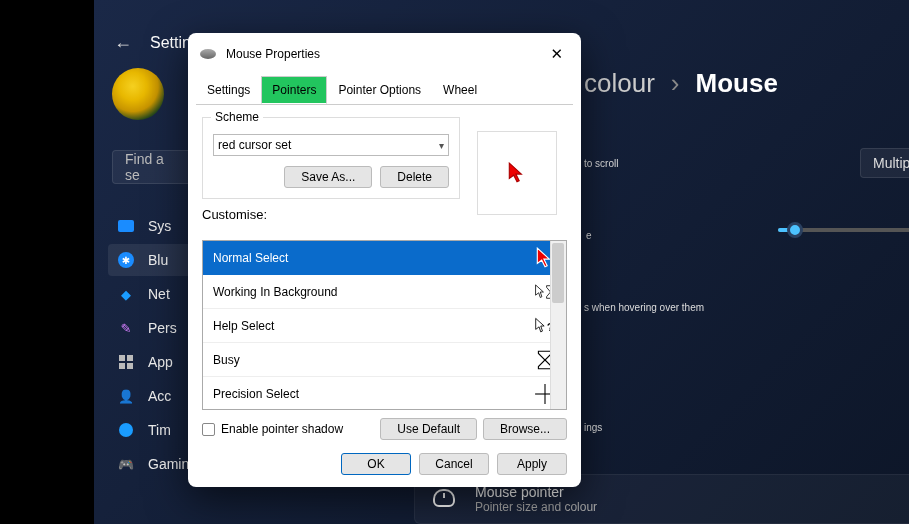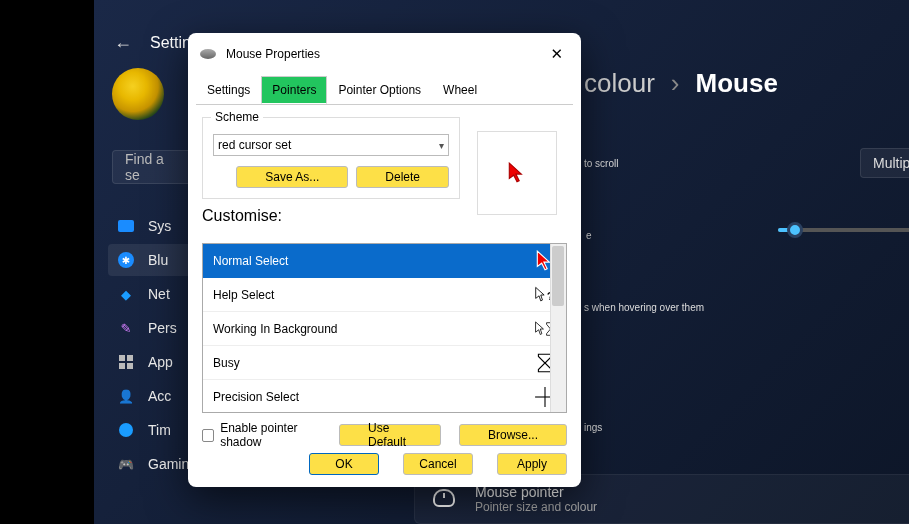--- a/index.html
+++ b/index.html
@@ -43,32 +43,32 @@
 .dlg-close{margin-left:auto;font-size:15px;padding:2px 6px}
 .tabs{display:flex;padding:0 8px;font-size:12px;border-bottom:1px solid transparent}
 .tab{padding:6px 10px;border:1px solid transparent;position:relative;top:1px}
 .tab.active{border:1px solid #ccc;border-bottom:1px solid #fff;background:#22c55e}
 .tabs-line{height:1px;background:#ccc;margin:0 8px}
 .scheme-box{margin:12px 19px 4px 14px;border:1px solid #ddd;padding:10px 10px 10px 10px;position:relative;width:258px}
 .scheme-lbl{position:absolute;top:-8px;left:8px;background:#fff;padding:0 4px;font-size:12px}
 .scheme-sel{width:236px;height:22px;border:1px solid #bbb;font-size:12px;padding:1px 4px;display:flex;align-items:center;margin-top:6px}
 .scheme-sel .chev{margin-left:auto;font-size:10px;color:#555}
 .scheme-btns{display:flex;gap:8px;margin-top:10px;justify-content:flex-end;width:236px}
-.btn{height:22px;padding:0 28px;font-size:12px;border:1px solid #bbb;background:#fde047;border-radius:3px;display:flex;align-items:center}
+.btn{height:22px;padding:0 16px;font-size:12px;border:1px solid #bbb;background:#e5e5e5;border-radius:3px;display:flex;align-items:center}
 .preview{position:absolute;left:289px;top:98px;width:80px;height:84px;border:1px solid #ddd;display:flex;align-items:center;justify-content:center}
-.cust-lbl{margin:8px 14px 18px 14px;font-size:16px}
+.cust-lbl{margin:8px 14px 18px 14px;font-size:13px}
 .list{margin:4px 14px;border:1px solid #aaa;height:170px;overflow:hidden;position:relative}
 .list-item{height:34px;display:flex;align-items:center;padding:0 10px;font-size:12px;justify-content:space-between;border-bottom:1px solid #eee}
 .list-item.sel{background:#0a6bcb;color:#fff;border-bottom:none}
 .scrollbar{position:absolute;right:0;top:0;width:16px;height:100%;background:#f0f0f0;border-left:1px solid #ddd}
 .scrollbar-thumb{position:absolute;right:2px;top:2px;width:12px;height:60px;background:#ccc;border-radius:2px}
 .shadow-row{display:flex;align-items:center;margin:8px 14px;font-size:12px;gap:6px}
 .chk{width:13px;height:13px;border:1px solid #888;border-radius:2px}
-.row-btns{margin-left:auto;display:flex;gap:18px}
-.dlg-footer{position:absolute;bottom:12px;right:14px;display:flex;gap:24px}
+.row-btns{margin-left:auto;display:flex;gap:6px}
+.dlg-footer{position:absolute;bottom:12px;right:14px;display:flex;gap:8px}
 .btn.primary{border:1px solid #0067c0;color:#000}
 .btn.foot{width:70px;justify-content:center}
 .cursor-svg{width:22px;height:22px}
 </style>
 </head>
 <body>
 
 <div class="settings-bg">
   <div class="settings-header">
     <span class="back-arrow">←</span>
@@ -186,31 +186,31 @@
 
   <div class="cust-lbl">Customise:</div>
   <div class="list">
     <div class="list-item sel">
       <span>Normal Select</span>
       <svg class="cursor-svg" viewBox="0 0 20 20">
           <path d="M3 1 L3 15 L7 12 L10 18 L12 17 L9 11 L14 11 Z" fill="#e00" stroke="#fff"></path>
         </svg>
     </div>
     <div class="list-item">
+      <span>Working In Background</span>
+      <svg class="cursor-svg" viewBox="0 0 28 20">
+          <path d="M2 1 L2 14 L6 11 L8 17 L10 16 L8 10 L12 10 Z" fill="#fff" stroke="#000"></path>
+          <path d="M16 2 L26 2 L26 4 L21 10 L26 16 L26 18 L16 18 L16 16 L21 10 L16 4 Z" fill="#fff" stroke="#000"></path>
+        </svg>
+    </div>
+    <div class="list-item">
       <span>Help Select</span>
       <svg class="cursor-svg" viewBox="0 0 26 20">
           <path d="M2 1 L2 14 L6 11 L8 17 L10 16 L8 10 L12 10 Z" fill="#fff" stroke="#000"></path>
           <text x="15" y="16" font-size="14" font-weight="bold">?</text>
-        </svg>
-    </div>
-    <div class="list-item">
-      <span>Working In Background</span>
-      <svg class="cursor-svg" viewBox="0 0 28 20">
-          <path d="M2 1 L2 14 L6 11 L8 17 L10 16 L8 10 L12 10 Z" fill="#fff" stroke="#000"></path>
-          <path d="M16 2 L26 2 L26 4 L21 10 L26 16 L26 18 L16 18 L16 16 L21 10 L16 4 Z" fill="#fff" stroke="#000"></path>
         </svg>
     </div>
     <div class="list-item">
       <span>Busy</span>
       <svg class="cursor-svg" viewBox="0 0 20 20">
           <path d="M4 2 L16 2 L16 4 L10 10 L16 16 L16 18 L4 18 L4 16 L10 10 L4 4 Z" fill="#fff" stroke="#000"></path>
         </svg>
     </div>
     <div class="list-item">
       <span>Precision Select</span>

